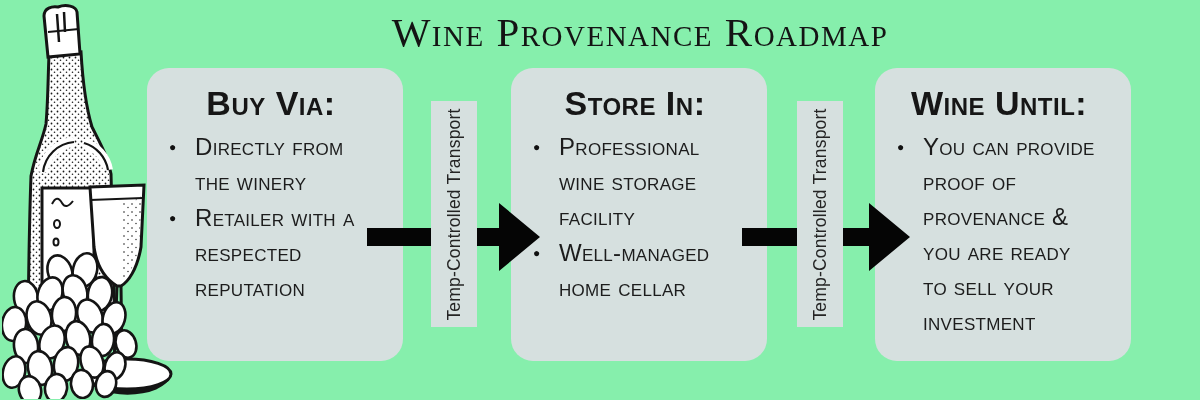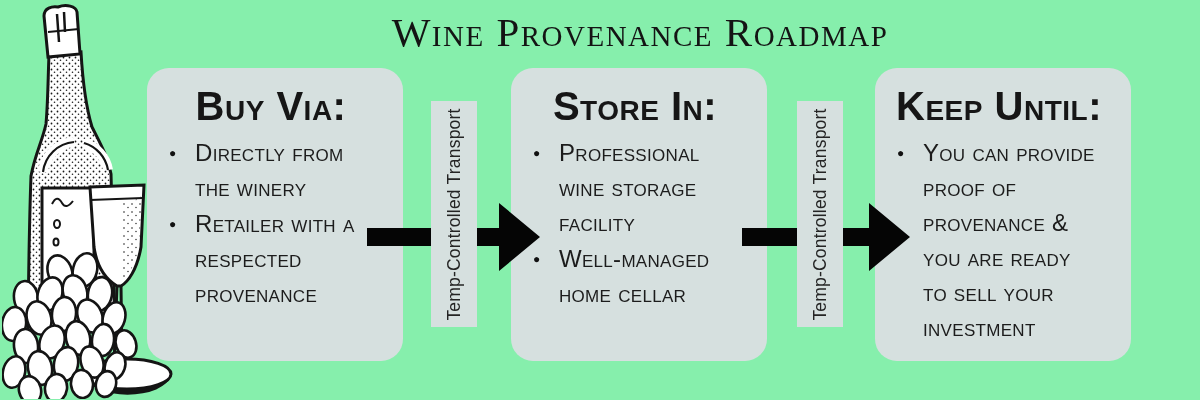--- a/index.html
+++ b/index.html
@@ -16,21 +16,21 @@
   }
   .panel {
     position:absolute; top:68px; width:256px; height:293px;
     background:#d6e0df; border-radius:22px; z-index:1;
     padding:16px 28px 0 20px;
   }
   .panel-buy   { left:147px; }
   .panel-store { left:511px; }
   .panel-keep  { left:875px; }
   .panel h2 {
-    font-size:40px; font-weight:bold; font-variant:small-caps;
+    font-size:34px; font-weight:bold; font-variant:small-caps;
     text-align:center; color:#161616; margin-bottom:6px; letter-spacing:0.5px;
   }
   .panel ul { list-style:none; padding-left:28px; width:206px; }
   .panel li {
     position:relative; font-size:24px; font-variant:small-caps;
     line-height:35px; letter-spacing:0.3px; color:#1c1c1c; margin-bottom:1px;
   }
   .panel li::before {
     content:"●"; position:absolute; left:-26px; top:1px; font-size:12px; color:#111;
   }
@@ -138,34 +138,34 @@
 
   <svg class="arrow-layer" width="1200" height="400" viewBox="0 0 1200 400">
     <polygon points="367,228 499,228 499,203 540,237 499,271 499,246 367,246" fill="#050505"></polygon>
     <polygon points="742,228 869,228 869,203 910,237 869,271 869,246 742,246" fill="#050505"></polygon>
   </svg>
 
   <div class="panel panel-buy">
     <h2>Buy Via:</h2>
     <ul>
       <li>Directly from the winery</li>
-      <li>Retailer with a respected provenance</li>
+      <li>Retailer with a respected reputation</li>
     </ul>
   </div>
 
   <div class="panel panel-store">
     <h2>Store In:</h2>
     <ul>
       <li>Professional wine storage facility</li>
       <li>Well-managed home cellar</li>
     </ul>
   </div>
 
   <div class="panel panel-keep">
-    <h2>Keep Until:</h2>
+    <h2>Wine Until:</h2>
     <ul>
       <li>You can provide proof of provenance &amp; you are ready to sell your investment</li>
     </ul>
   </div>
 
   <div class="strip strip-1">
     <span>Temp-Controlled Transport</span>
   </div>
   <div class="strip strip-2">
     <span>Temp-Controlled Transport</span>

